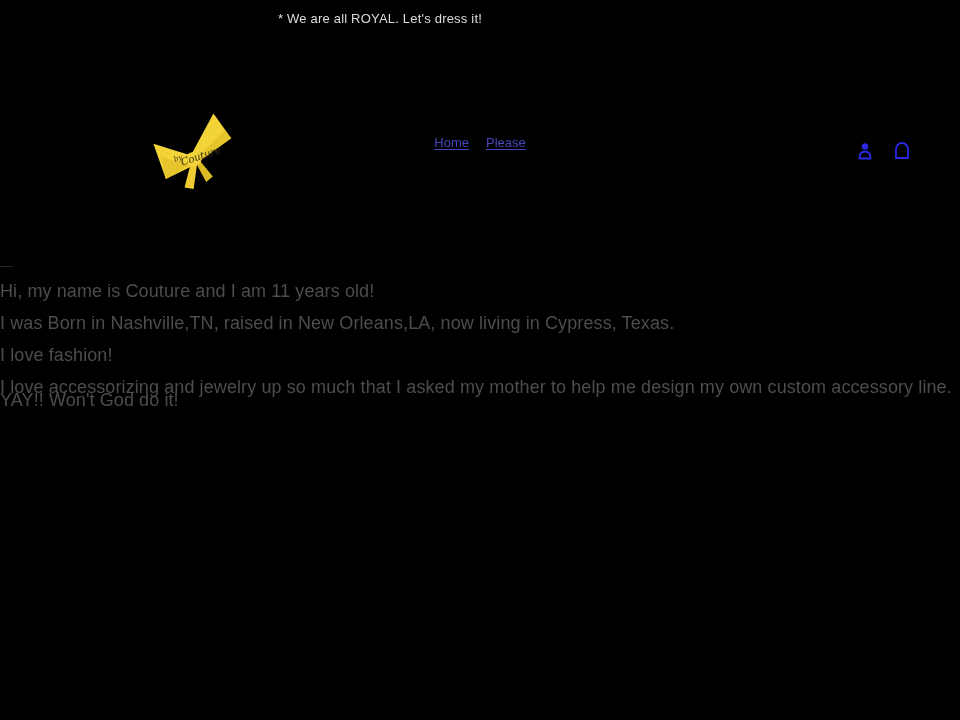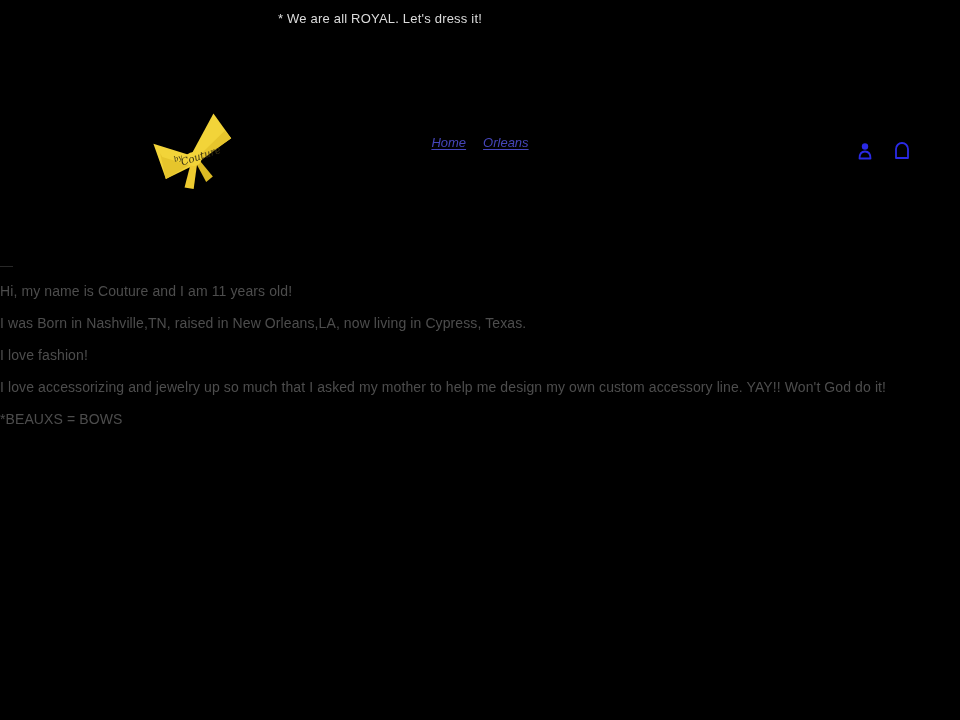--- a/index.html
+++ b/index.html
@@ -39,21 +39,20 @@
     cursor: pointer;
   }
   .nav {
     position: absolute;
     left: 50%;
     transform: translateX(-50%);
     top: 98px;
     display: flex;
     gap: 17px;
     white-space: nowrap;
-    font-style: italic;
   }
   .nav a {
     color: #4646bb;
     font-size: 13px;
     text-decoration: underline;
     text-underline-offset: 2px;
     cursor: pointer;
   }
   .header-icons {
     position: absolute;
@@ -78,21 +77,21 @@
     width: 960px;
   }
   .main .dash {
     color: #2e2e2e;
     font-size: 13px;
     line-height: 13px;
     margin-bottom: 13px;
   }
   .main p {
     color: #4d4d4d;
-    font-size: 14px;
+    font-size: 18px;
     line-height: 13px;
     margin: 0 0 19px 0;
     letter-spacing: 0.1px;
   }
 </style>
 </head>
 <body>
 
 <div class="announcement">* We are all ROYAL. Let's dress it!</div>
 
@@ -116,21 +115,21 @@
         <text x="26" y="50" font-size="7" font-family="DejaVu Serif, serif" font-style="italic" fill="#3a3214" transform="rotate(-14 40 52)">by</text>
         <text x="32" y="56" font-size="10" font-family="DejaVu Serif, serif" font-style="italic" fill="#3a3214" transform="rotate(-14 40 52)">Couture</text>
       </g>
     </svg>
   </div>
 
   <nav class="nav">
 
       <a>Home</a>
 
-      <a>Orleans</a>
+      <a>Please</a>
     </nav>
 
   <div class="header-icons">
     <span class="icon-btn">
       <svg viewBox="0 0 18 20" width="18" height="20">
         <circle cx="9" cy="5.5" r="3.2" fill="#2a2ae6"></circle>
         <path d="M3.5 17.5 C3.5 12.5 6 10.5 9 10.5 C12 10.5 14.5 12.5 14.5 17.5 Z" fill="none" stroke="#2a2ae6" stroke-width="1.8" stroke-linejoin="round"></path>
       </svg>
     </span>
     <span class="icon-btn">
@@ -149,15 +148,14 @@
 
       <p>I was Born in Nashville,TN, raised in New Orleans,LA, now living in Cypress, Texas.</p>
 
       <p>I love fashion!</p>
 
       <p>I love accessorizing and jewelry up so much that I asked my mother to help me design my own custom accessory line. YAY!! Won't God do it!</p>
 
 
 
 
-      <p>*BEAUXS = BOWS</p>
     </div>
 </div>
 
 </body></html>

